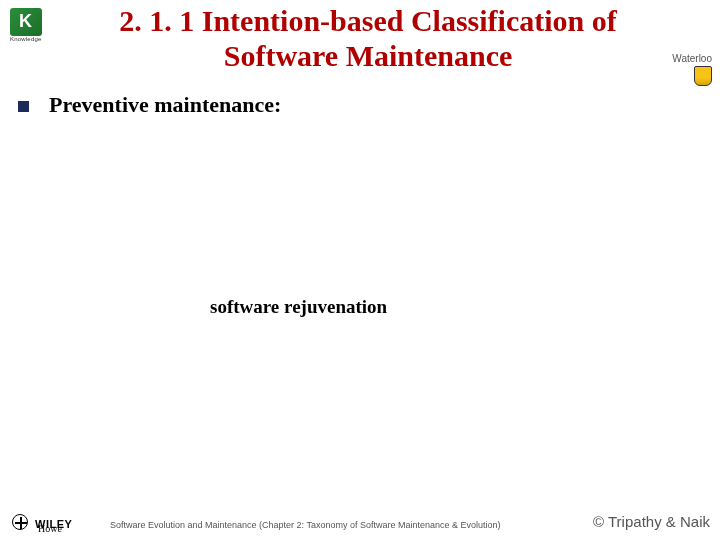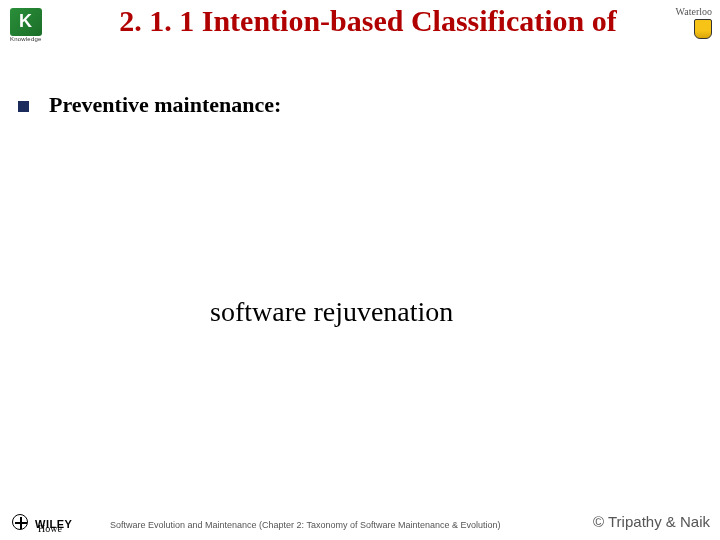--- a/index.html
+++ b/index.html
@@ -3,27 +3,27 @@
 <meta charset="utf-8">
 <style>
   * { margin: 0; padding: 0; box-sizing: border-box; }
   html, body { width: 720px; height: 540px; background: #fff; font-family: "Times New Roman", Times, serif; overflow: hidden; }
   .slide { position: relative; width: 720px; height: 540px; }
   .logo-left { position: absolute; top: 8px; left: 10px; width: 48px; height: 40px; }
   .logo-left .k-shape { width: 32px; height: 28px; background: linear-gradient(135deg,#2a8f3a,#1b6e28); border-radius: 3px; position: relative; }
   .logo-left .k-shape::after { content:"K"; position:absolute; color:#fff; font-weight:bold; font-size:18px; left:9px; top:3px; font-family: Arial,sans-serif;}
   .logo-left .k-text { font-size:6px; color:#333; font-family: Arial,sans-serif; letter-spacing:0.2px;}
   .logo-right { position: absolute; top: 6px; right: 8px; width: 60px; height: 40px; text-align:right;}
-  .logo-right .wtxt { font-size:10px; color:#555; font-family: Liberation Serif, serif; }
+  .logo-right .wtxt { font-size:10px; color:#555; font-family: Liberation Sans, sans-serif; margin-top: 47px; }
   .logo-right .shield { width:18px; height:20px; margin-left:auto; margin-top:2px; background: linear-gradient(#f6c316 60%, #d9a60a); border:1px solid #333; border-radius: 2px 2px 6px 6px; }
   .title { position:absolute; top:4px; left:60px; right:44px; text-align:center; font-size:30px; font-weight:bold; color:#b00000; line-height:1.15;}
   .bullet-row { position:absolute; top:92px; left:18px; right:18px; display:flex; align-items:flex-start; gap:20px;}
   .bullet-square { width:11px; height:11px; background:#1a2b5c; margin-top:9px; flex:0 0 auto;}
   .bullet-text { font-size:22px; color:#000; font-weight:bold;}
-  .mid-text { position:absolute; top:296px; left:210px; font-size:28px; color:#000; font-weight:normal;}
+  .mid-text { position:absolute; top:296px; left:210px; font-size:19px; color:#000; font-weight:bold;}
   .footer { position:absolute; bottom:4px; left:0; right:0; height:26px; display:flex; align-items:center;}
   .wiley { position:absolute; left:12px; bottom:6px; display:flex; align-items:flex-end; gap:7px;}
   .wiley-circle { width:16px; height:16px; border:1.5px solid #000; border-radius:50%; position:relative;}
   .wiley-circle::before, .wiley-circle::after { content:""; position:absolute; background:#000;}
   .wiley-circle::before { width:1.5px; height:12px; left:7px; top:2px;}
   .wiley-circle::after { width:12px; height:1.5px; left:2px; top:7px;}
   .wiley-text { font-family: Arial,sans-serif; font-size:11px; font-weight:bold; color:#000; letter-spacing:0.5px;}
   .howe { position:absolute; left:38px; bottom:2px; font-size:10px; color:#000; font-family:"Times New Roman",serif;}
   .footer-center { position:absolute; left:110px; bottom:6px; font-size:9px; color:#555; font-family: Arial,sans-serif;}
   .footer-right { position:absolute; right:10px; bottom:6px; font-size:15px; color:#555; font-family: Arial,sans-serif; text-align: center;}
@@ -38,20 +38,21 @@
     <div class="k-text">Knowledge</div>
   </div>
 
   <div class="logo-right">
     <div class="wtxt">Waterloo</div>
     <div class="shield"></div>
   </div>
 
   <div class="title">
     <span>2. 1. 1 Intention-based Classification of</span><br>
+    <span>Software Maintenance</span>
   </div>
 
   <div class="bullet-row">
     <div class="bullet-square"></div>
     <div class="bullet-text">Preventive maintenance:</div>
   </div>
 
   <div class="mid-text">software rejuvenation</div>
 
   <div class="footer">

